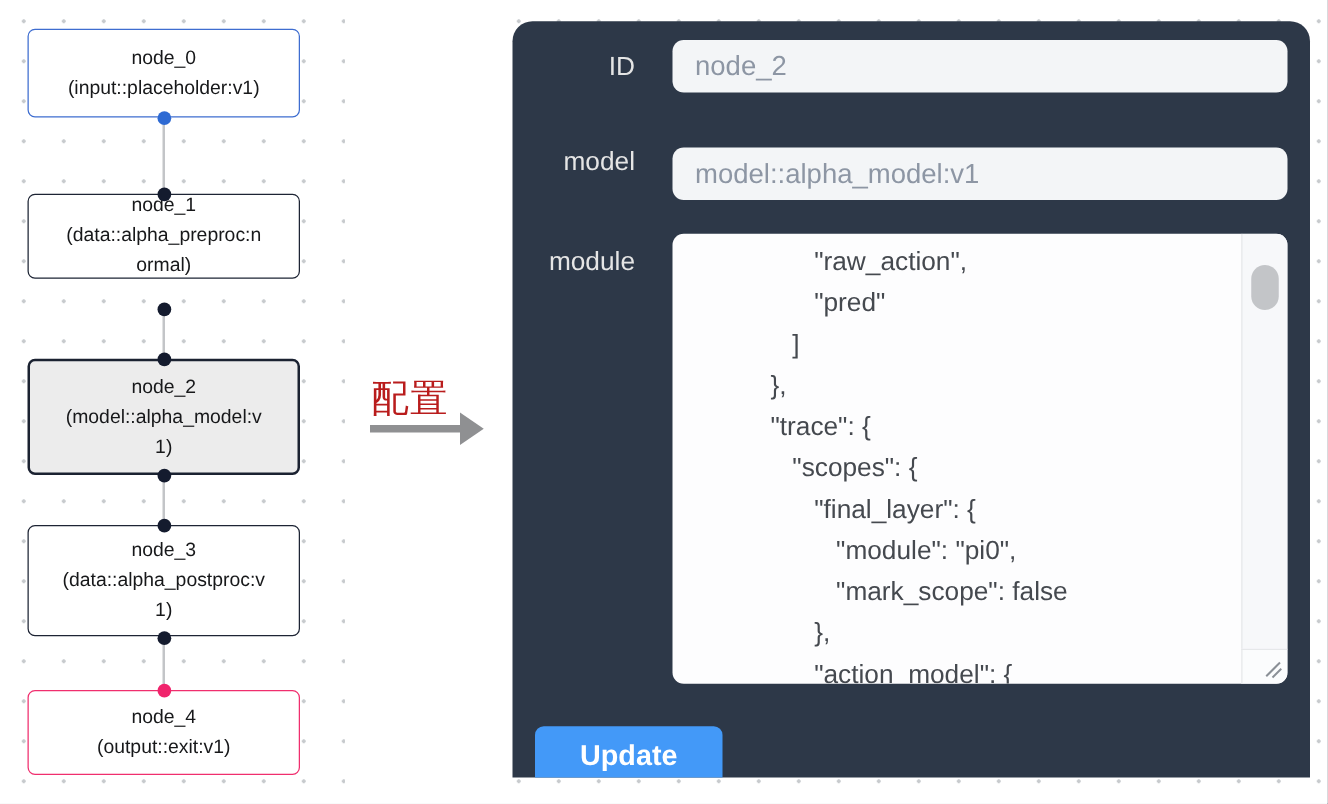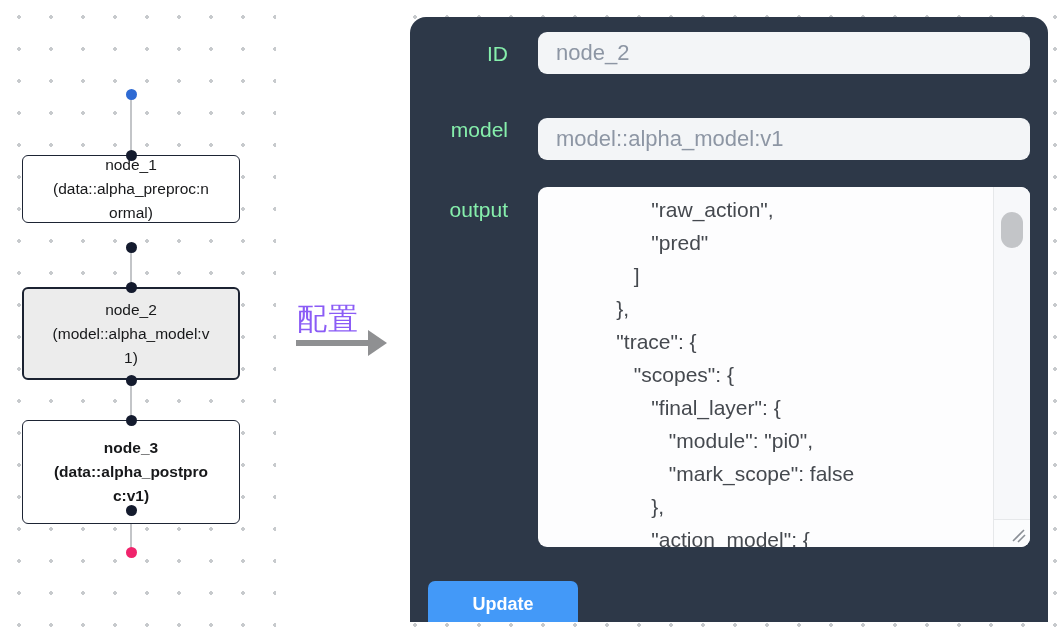--- a/index.html
+++ b/index.html
@@ -25,83 +25,95 @@
   .node-pink { border-color:#f02e6e; }
 
   .edge { position:absolute; left:130px; width:2px; background:#c3c5c8; }
   .port { position:absolute; width:11px; height:11px; border-radius:50%;
           background:#141b2e; margin-left:-5.5px; margin-top:-5.5px; left:131px; }
   .port-blue { background:#2e6ad3; }
   .port-pink { background:#f0246c; }
 
   
   .anno-label { position:absolute; left:297px; top:299px; font-size:30px;
-                color:#8b5cf6; letter-spacing:1px; }
+                color:#b91c1c; letter-spacing:1px; }
   .arrow-shaft { position:absolute; left:296px; top:340px; width:74px; height:6px;
                  background:#8f9092; }
   .arrow-head { position:absolute; left:368px; top:330px; width:0; height:0;
                 border-left:19px solid #8f9092; border-top:13px solid transparent;
                 border-bottom:13px solid transparent; }
 
   
   .panel { position:absolute; left:410px; top:17px; width:638px; height:605px;
            background:#2d3848; border-radius:16px 16px 0 0; overflow:hidden; }
-  .fld-label { position:absolute; width:82px; text-align:right; color:#86efac;
+  .fld-label { position:absolute; width:82px; text-align:right; color:#e5e5e5;
                font-size:21px; }
   .fld-input { position:absolute; left:128px; width:492px; height:42px;
                background:#f3f5f7; border-radius:9px; color:#8d96a4; font-size:22px;
                line-height:42px; padding:0 18px; white-space:nowrap; overflow:hidden; }
 
   .ta { position:absolute; left:128px; top:170px; width:492px; height:360px;
         background:#fdfdfe; border-radius:9px; overflow:hidden; }
   .ta-content { position:absolute; left:0; top:6px; right:37px; bottom:0;
                 padding-left:20px; overflow:hidden; }
   .cfg-line { white-space:pre; font-size:21px; line-height:33px; color:#45494f; }
   .ta-track { position:absolute; right:0; top:0; width:37px; bottom:28px;
               background:#f7f8fa; border-left:1px solid #e6e8ea; }
   .ta-thumb { position:absolute; right:7px; top:25px; width:22px; height:36px;
               border-radius:11px; background:#c3c5c8; }
   .ta-corner { position:absolute; right:0; bottom:0; width:37px; height:28px;
                background:#fbfcfd; border-left:1px solid #e6e8ea; border-top:1px solid #e6e8ea; }
   .resize-icn { position:absolute; right:2px; bottom:2px; }
 
   .update-btn { position:absolute; left:18px; top:564px; width:150px; height:46px;
                 background:#4399f8; border:none; border-radius:7px 7px 0 0;
-                color:#ffffff; font-size:18px; font-weight:600; cursor:pointer;
+                color:#ffffff; font-size:23px; font-weight:600; cursor:pointer;
                 font-family:"Liberation Sans", sans-serif; }
 </style>
 </head>
 <body>
 
 <div class="stage">
 
   <div class="dotgrid dots-left"></div>
   <div class="dotgrid dots-right"></div>
 
   <div class="edge" style="top:94px;  height:61px;"></div>
   <div class="edge" style="top:247px; height:40px;"></div>
   <div class="edge" style="top:380px; height:40px;"></div>
   <div class="edge" style="top:510px; height:42px;"></div>
 
+  <div class="node node-blue" style="top:23px; height:71px;">
+    <div class="txt">
+      <span>node_0</span><br>
+      <span>(input::placeholder:v1)</span>
+    </div>
+  </div>
   <div class="node" style="top:155px; height:68px;">
     <div class="txt">
       <span>node_1</span><br>
       <span>(data::alpha_preproc:normal)</span>
     </div>
   </div>
   <div class="node node-selected" style="top:287px; height:93px;">
     <div class="txt">
       <span>node_2</span><br>
       <span>(model::alpha_model:v1)</span>
     </div>
   </div>
-  <div class="node" style="top:420px; height:104px;font-weight:bold;">
+  <div class="node" style="top:420px; height:89px;">
     <div class="txt">
       <span>node_3</span><br>
       <span>(data::alpha_postproc:v1)</span>
+    </div>
+  </div>
+  <div class="node node-pink" style="top:552px; height:68px;">
+    <div class="txt">
+      <span>node_4</span><br>
+      <span>(output::exit:v1)</span>
     </div>
   </div>
 
   <div class="port port-blue" style="top:94px;"></div>
   <div class="port" style="top:155px;"></div>
   <div class="port" style="top:247px;"></div>
   <div class="port" style="top:287px;"></div>
   <div class="port" style="top:380px;"></div>
   <div class="port" style="top:420px;"></div>
   <div class="port" style="top:510px;"></div>
@@ -112,21 +124,21 @@
   <div class="arrow-head"></div>
 
   <div class="panel">
 
     <div class="fld-label" style="left:16px; top:25px;">ID</div>
     <div class="fld-input" style="top:15px;">node_2</div>
 
     <div class="fld-label" style="left:16px; top:101px;">model</div>
     <div class="fld-input" style="top:101px;">model::alpha_model:v1</div>
 
-    <div class="fld-label" style="left:16px; top:181px;">output</div>
+    <div class="fld-label" style="left:16px; top:181px;">module</div>
 
     <div class="ta">
       <div class="ta-content">
         <div class="cfg-line">                "raw_action",</div>
         <div class="cfg-line">                "pred"</div>
         <div class="cfg-line">             ]</div>
         <div class="cfg-line">          },</div>
         <div class="cfg-line">          "trace": {</div>
         <div class="cfg-line">             "scopes": {</div>
         <div class="cfg-line">                "final_layer": {</div>

